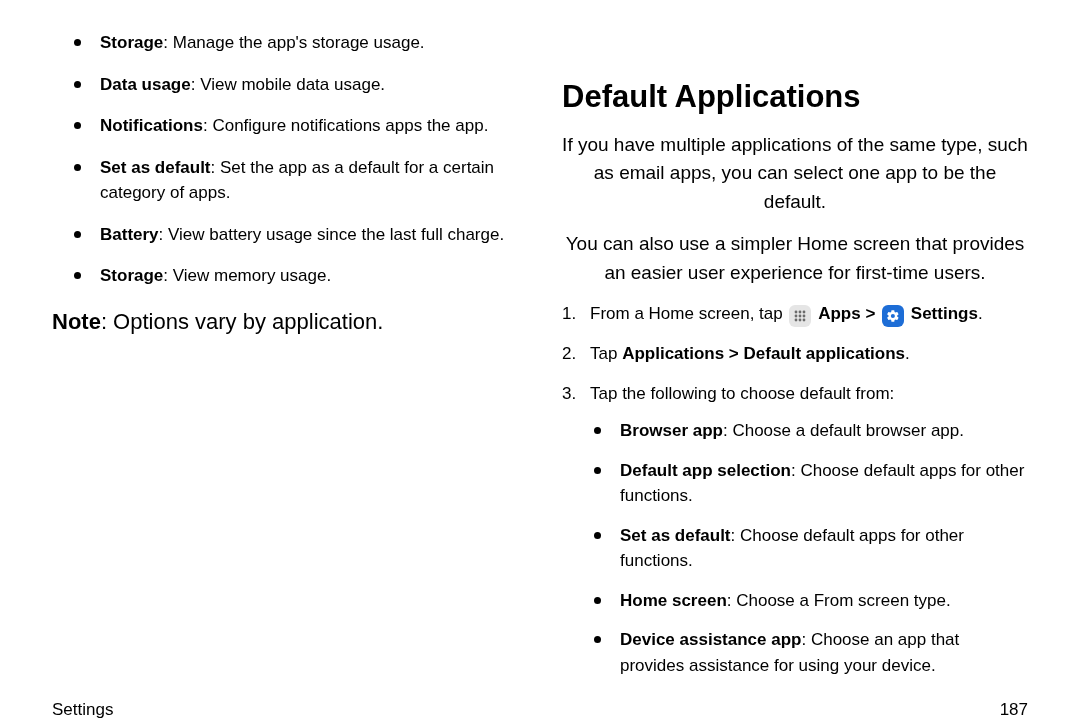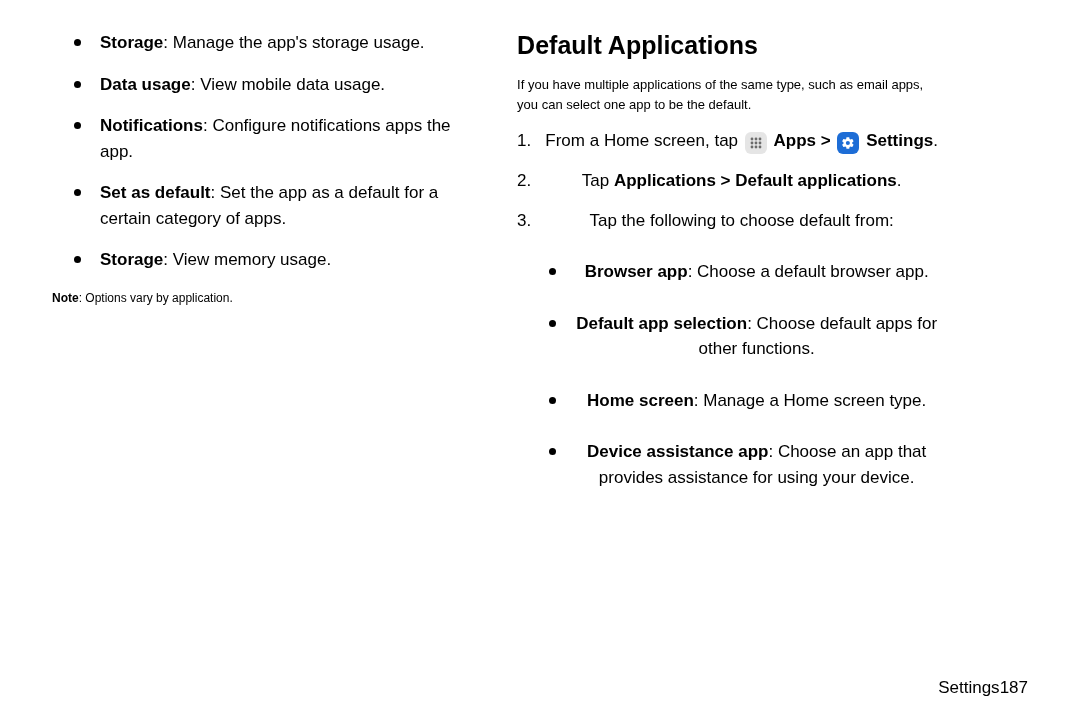--- a/index.html
+++ b/index.html
@@ -2,41 +2,43 @@
 <html><head>
 <meta charset="utf-8">
 <style>
   * { box-sizing: border-box; margin: 0; padding: 0; }
   html, body { width: 1080px; height: 720px; font-family: Arial, Helvetica, sans-serif; color: #000; background: #fff; }
   .page {
     width: 1080px;
     height: 720px;
     padding: 30px 52px 22px 52px;
     display: flex;
-    flex-direction: row;
+    flex-direction: column;
   }
   .columns {
     flex: 1;
     display: flex;
     gap: 44px;
   }
   .col { flex: 1; }
   .left  { padding-right: 0; }
   .right { padding-left: 0; }
 
   h2.section-title {
-    font-size: 25px;
+    font-size: 31px;
     font-weight: 700;
     margin-bottom: 14px;
     line-height: 1.25;
+    margin-top: 48px;
   }
   p.body {
-    font-size: 13px;
+    font-size: 19px;
     line-height: 1.5;
     margin-bottom: 14px;
+    text-align: center;
   }
   ul.bullets {
     list-style: none;
     padding-left: 22px;
   }
   ul.bullets > li {
     position: relative;
     font-size: 17px;
     line-height: 1.5;
     margin-bottom: 16px;
@@ -57,34 +59,33 @@
     counter-reset: step;
     padding-left: 0;
   }
   ol.steps > li {
     counter-increment: step;
     position: relative;
     font-size: 17px;
     line-height: 1.5;
     margin-bottom: 14px;
     padding-left: 28px;
-    text-align: center;
   }
   ol.steps > li::before {
     content: counter(step) ".";
     position: absolute;
     left: 0;
     top: 0;
   }
   ol.steps ul.bullets { padding-left: 4px; margin-top: 12px; }
-  ol.steps ul.bullets > li { margin-bottom: 14px; margin-top: 26px; }
+  ol.steps ul.bullets > li { margin-bottom: 14px; }
 
   .b { font-weight: 700; }
 
-  .note-line { font-size: 12px; line-height: 1.5; }
+  .note-line { font-size: 22px; line-height: 1.5; }
 
   .icon-box {
     display: inline-flex;
     align-items: center;
     justify-content: center;
     width: 22px;
     height: 22px;
     border-radius: 6px;
     vertical-align: -4px;
     margin: 0 2px;
@@ -116,31 +117,35 @@
         <li>
           <span class="b">Data usage</span><span>: View mobile data usage.</span>
         </li>
         <li>
           <span class="b">Notifications</span><span>: Configure notifications apps the app.</span>
         </li>
         <li>
           <span class="b">Set as default</span><span>: Set the app as a default for a certain category of apps.</span>
         </li>
         <li>
+          <span class="b">Battery</span><span>: View battery usage since the last full charge.</span>
+        </li>
+        <li>
           <span class="b">Storage</span><span>: View memory usage.</span>
         </li>
       </ul>
       <p class="note-line">
         <span class="b">Note</span><span>: Options vary by application.</span>
       </p>
     </div>
 
     <div class="col right">
       <h2 class="section-title">Default Applications</h2>
       <p class="body">If you have multiple applications of the same type, such as email apps, you can select one app to be the default.</p>
+      <p class="body">You can also use a simpler Home screen that provides an easier user experience for first-time users.</p>
 
       <ol class="steps">
         <li>
           <span>From a Home screen, tap </span>
           <span class="icon-box icon-apps">
             <svg viewBox="0 0 14 14">
                 <g fill="#6b6b6b">
                   <circle cx="3" cy="3" r="1.4"></circle>
                   <circle cx="7" cy="3" r="1.4"></circle>
                   <circle cx="11" cy="3" r="1.4"></circle>
@@ -168,21 +173,24 @@
         <li>
           <span>Tap the following to choose default from:</span>
           <ul class="bullets">
             <li>
               <span class="b">Browser app</span><span>: Choose a default browser app.</span>
             </li>
             <li>
               <span class="b">Default app selection</span><span>: Choose default apps for other functions.</span>
             </li>
             <li>
-              <span class="b">Home screen</span><span>: Manage a Home screen type.</span>
+              <span class="b">Set as default</span><span>: Choose default apps for other functions.</span>
+            </li>
+            <li>
+              <span class="b">Home screen</span><span>: Choose a From screen type.</span>
             </li>
             <li>
               <span class="b">Device assistance app</span><span>: Choose an app that provides assistance for using your device.</span>
             </li>
           </ul>
         </li>
       </ol>
     </div>
 
   </div>

